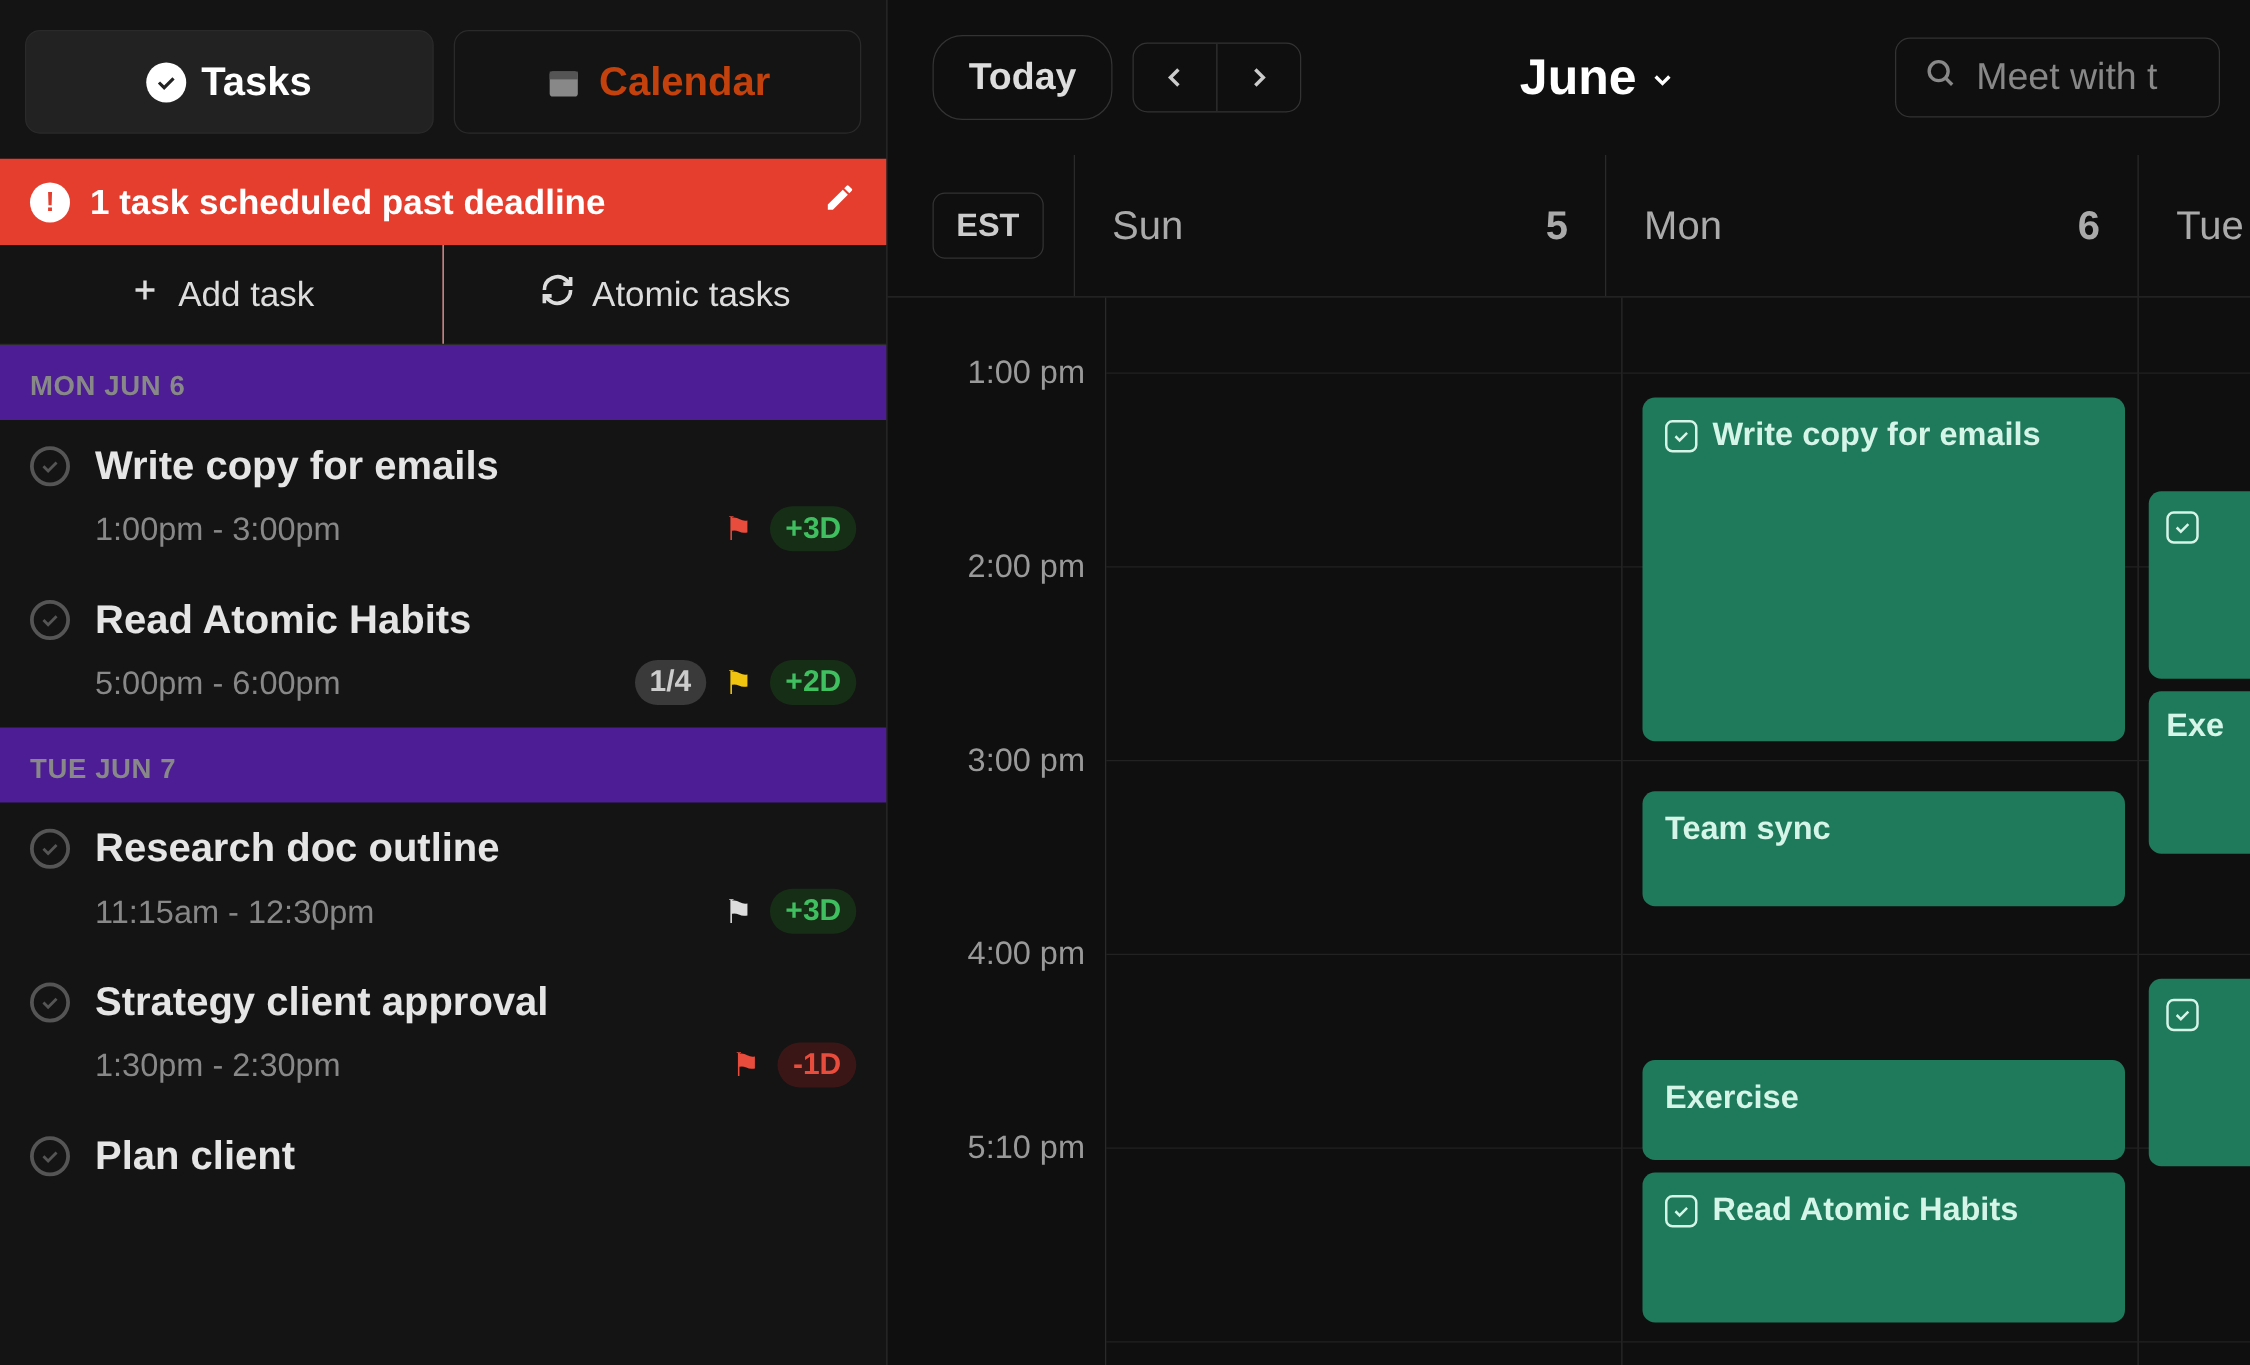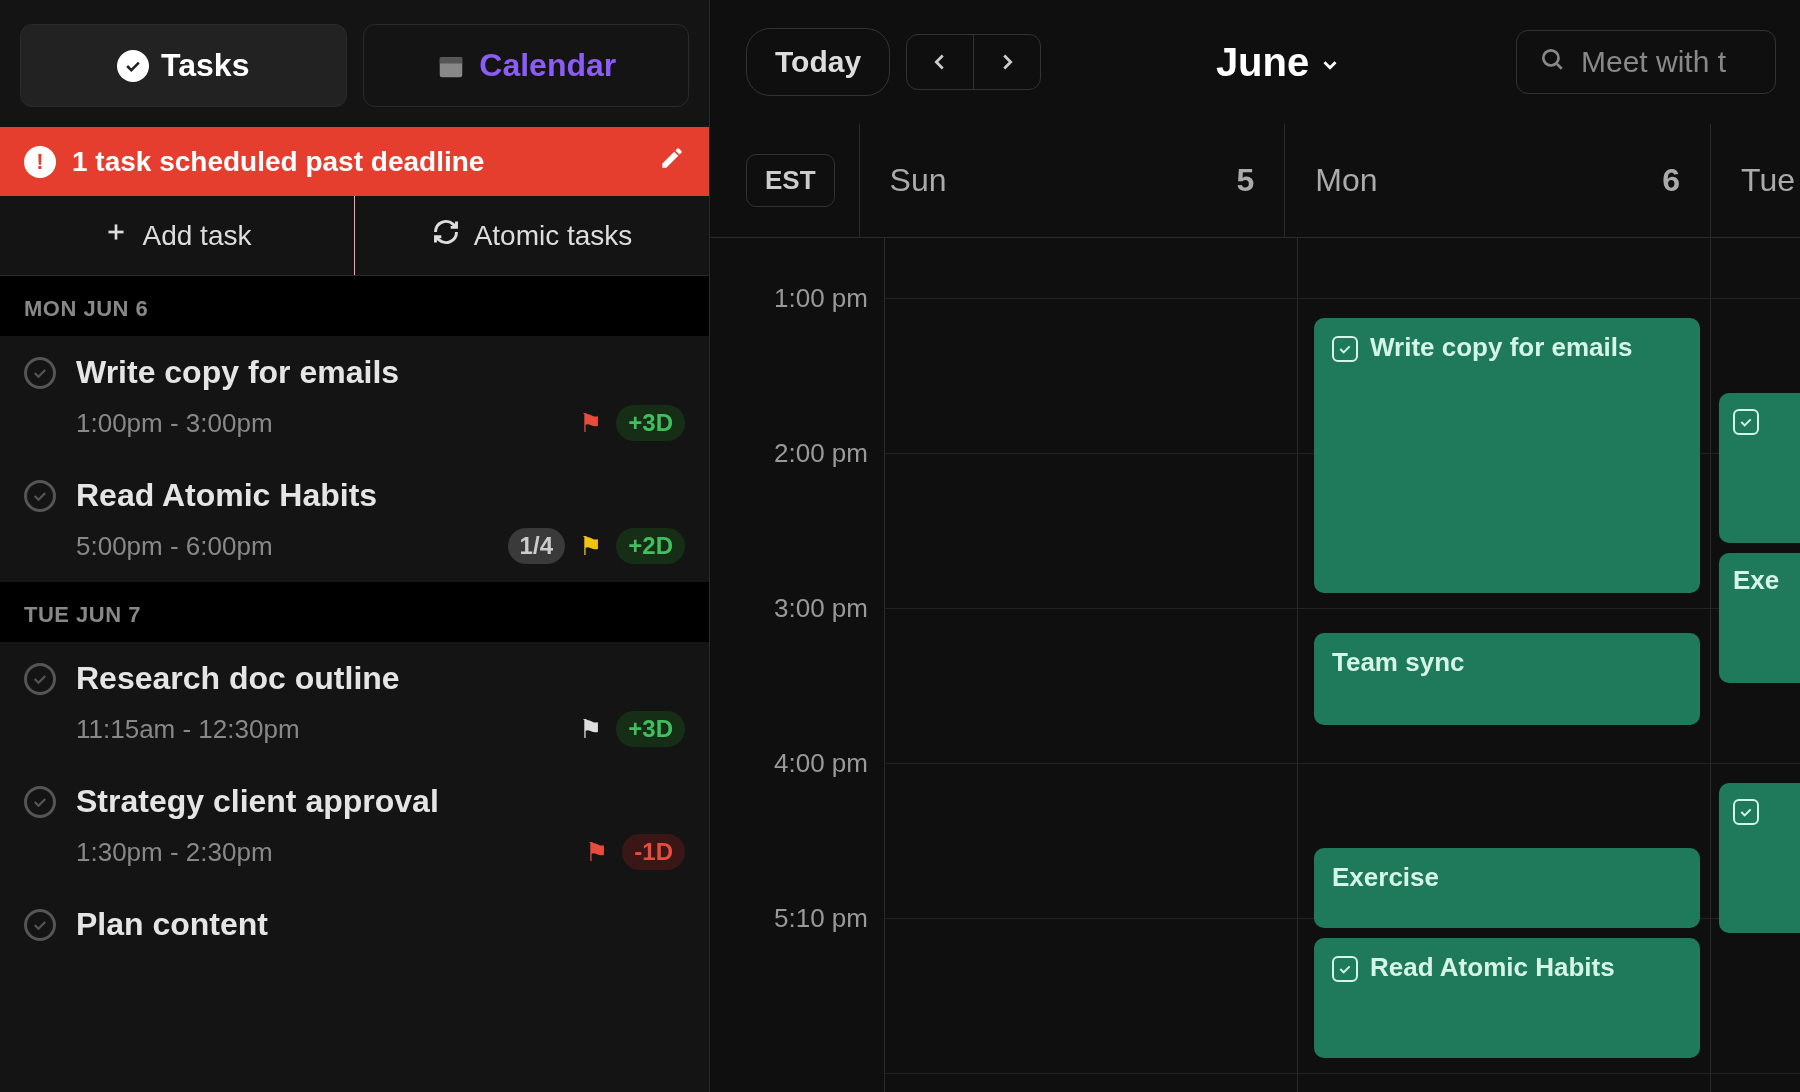--- a/index.html
+++ b/index.html
@@ -33,21 +33,21 @@
       display: flex;
       align-items: center;
       justify-content: center;
       gap: 12px;
       padding: 22px 0;
       border-radius: 12px;
       border: 1px solid #2a2a2a;
       font-size: 32px;
       font-weight: 600;
       cursor: pointer;
-      color: #8b5cf6;
+      color: #c2410c;
     }
     .tab.active {
       background: #222;
       color: #fff;
     }
     .tab-icon {
       width: 32px;
       height: 32px;
       display: inline-flex;
       align-items: center;
@@ -106,21 +106,21 @@
     .action-btn:first-child {
       border-right: 1px solid #fca5a5;
     }
 
     .day-header {
       padding: 20px 24px 14px 24px;
       font-size: 22px;
       font-weight: 700;
       color: #888;
       letter-spacing: 0.5px;
-      background: #000000;
+      background: #4c1d95;
     }
 
     .task-item {
       padding: 18px 24px 18px 24px;
       cursor: pointer;
     }
     .task-top {
       display: flex;
       align-items: center;
       gap: 20px;
@@ -466,21 +466,21 @@
           </span>
         </div>
       </div>
       <div class="task-item">
         <div class="task-top">
           <span class="task-check">
             <svg viewBox="0 0 24 24" fill="none" stroke-width="3">
               <polyline points="5,12 10,17 19,8"></polyline>
             </svg>
           </span>
-          <span class="task-title">Plan content</span>
+          <span class="task-title">Plan client</span>
         </div>
       </div>
     </div>
 </div>
 
 <div class="main">
   <div class="topbar">
     <div class="pill">Today</div>
     <div class="navgroup">
       <div class="navbtn">

